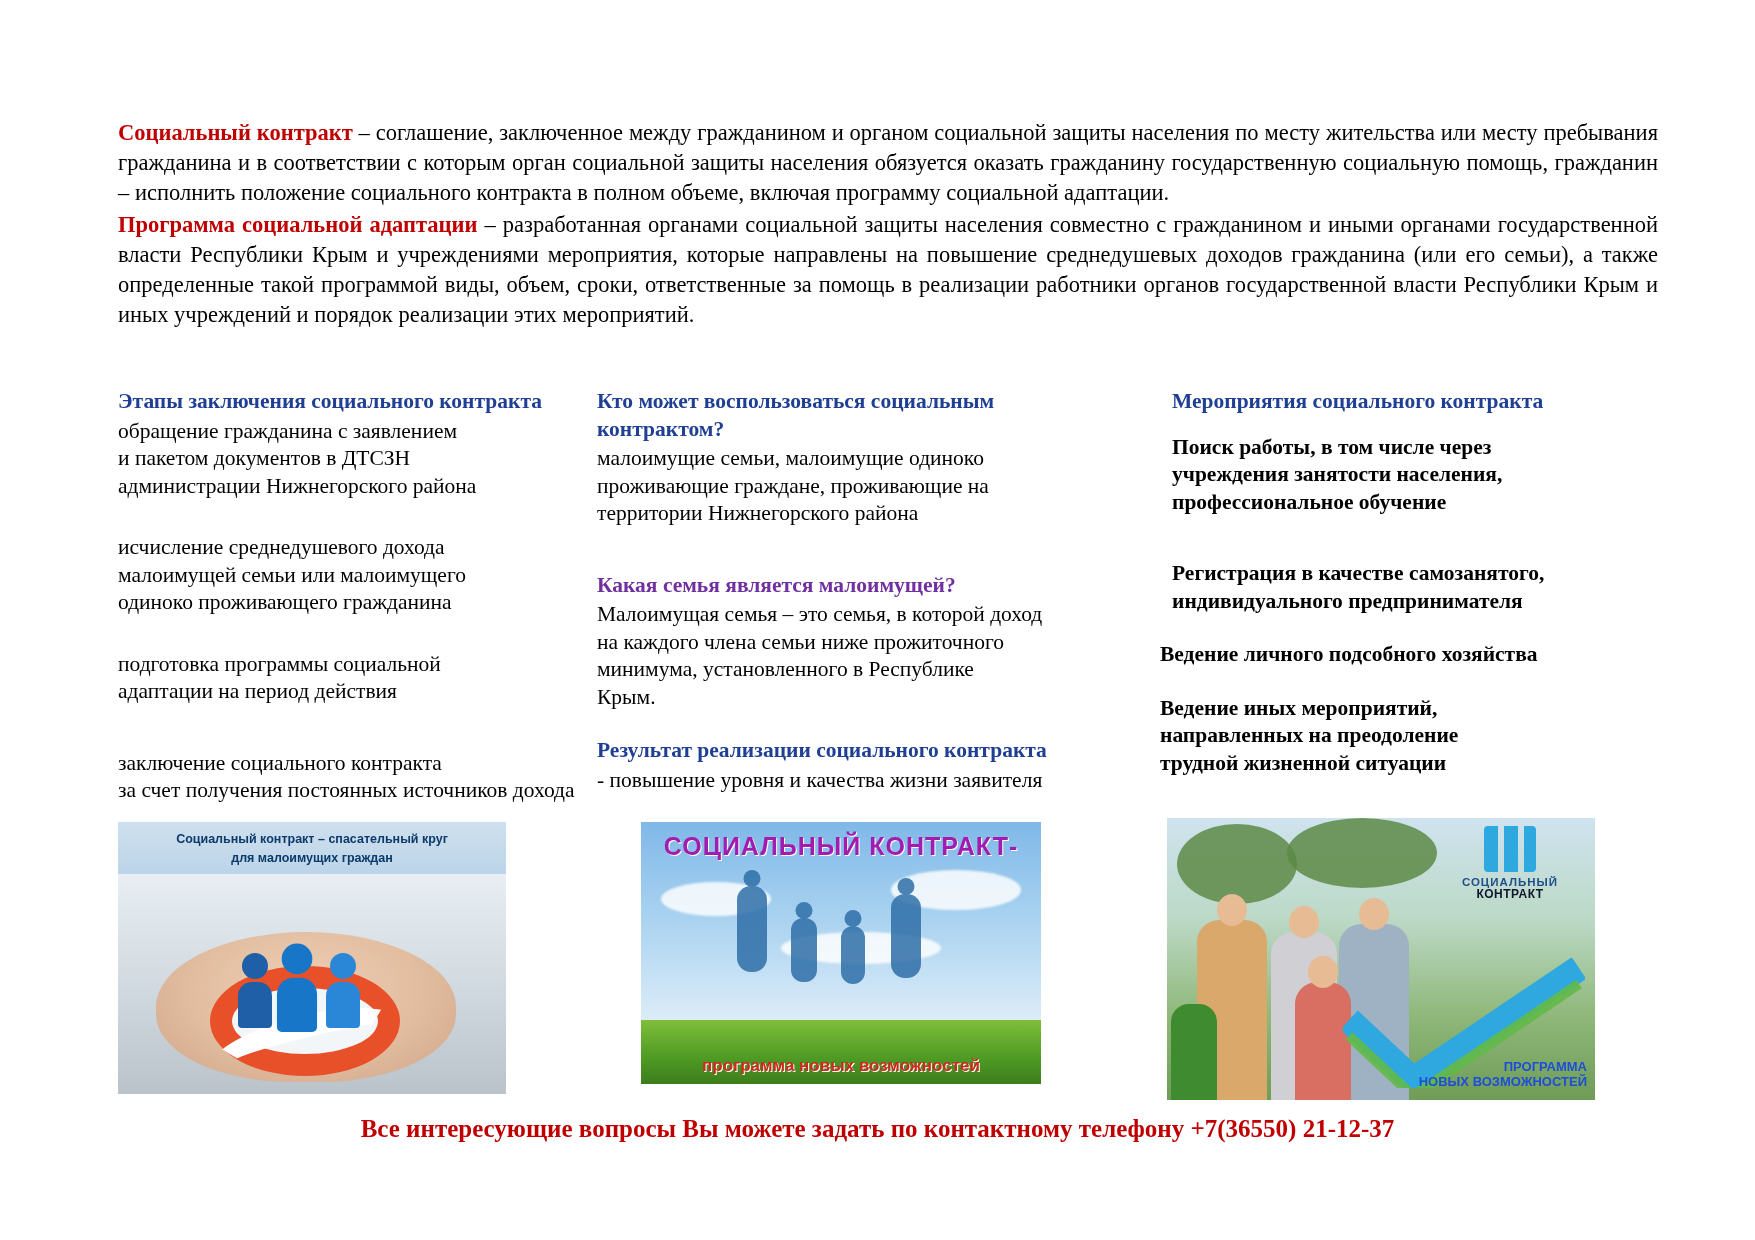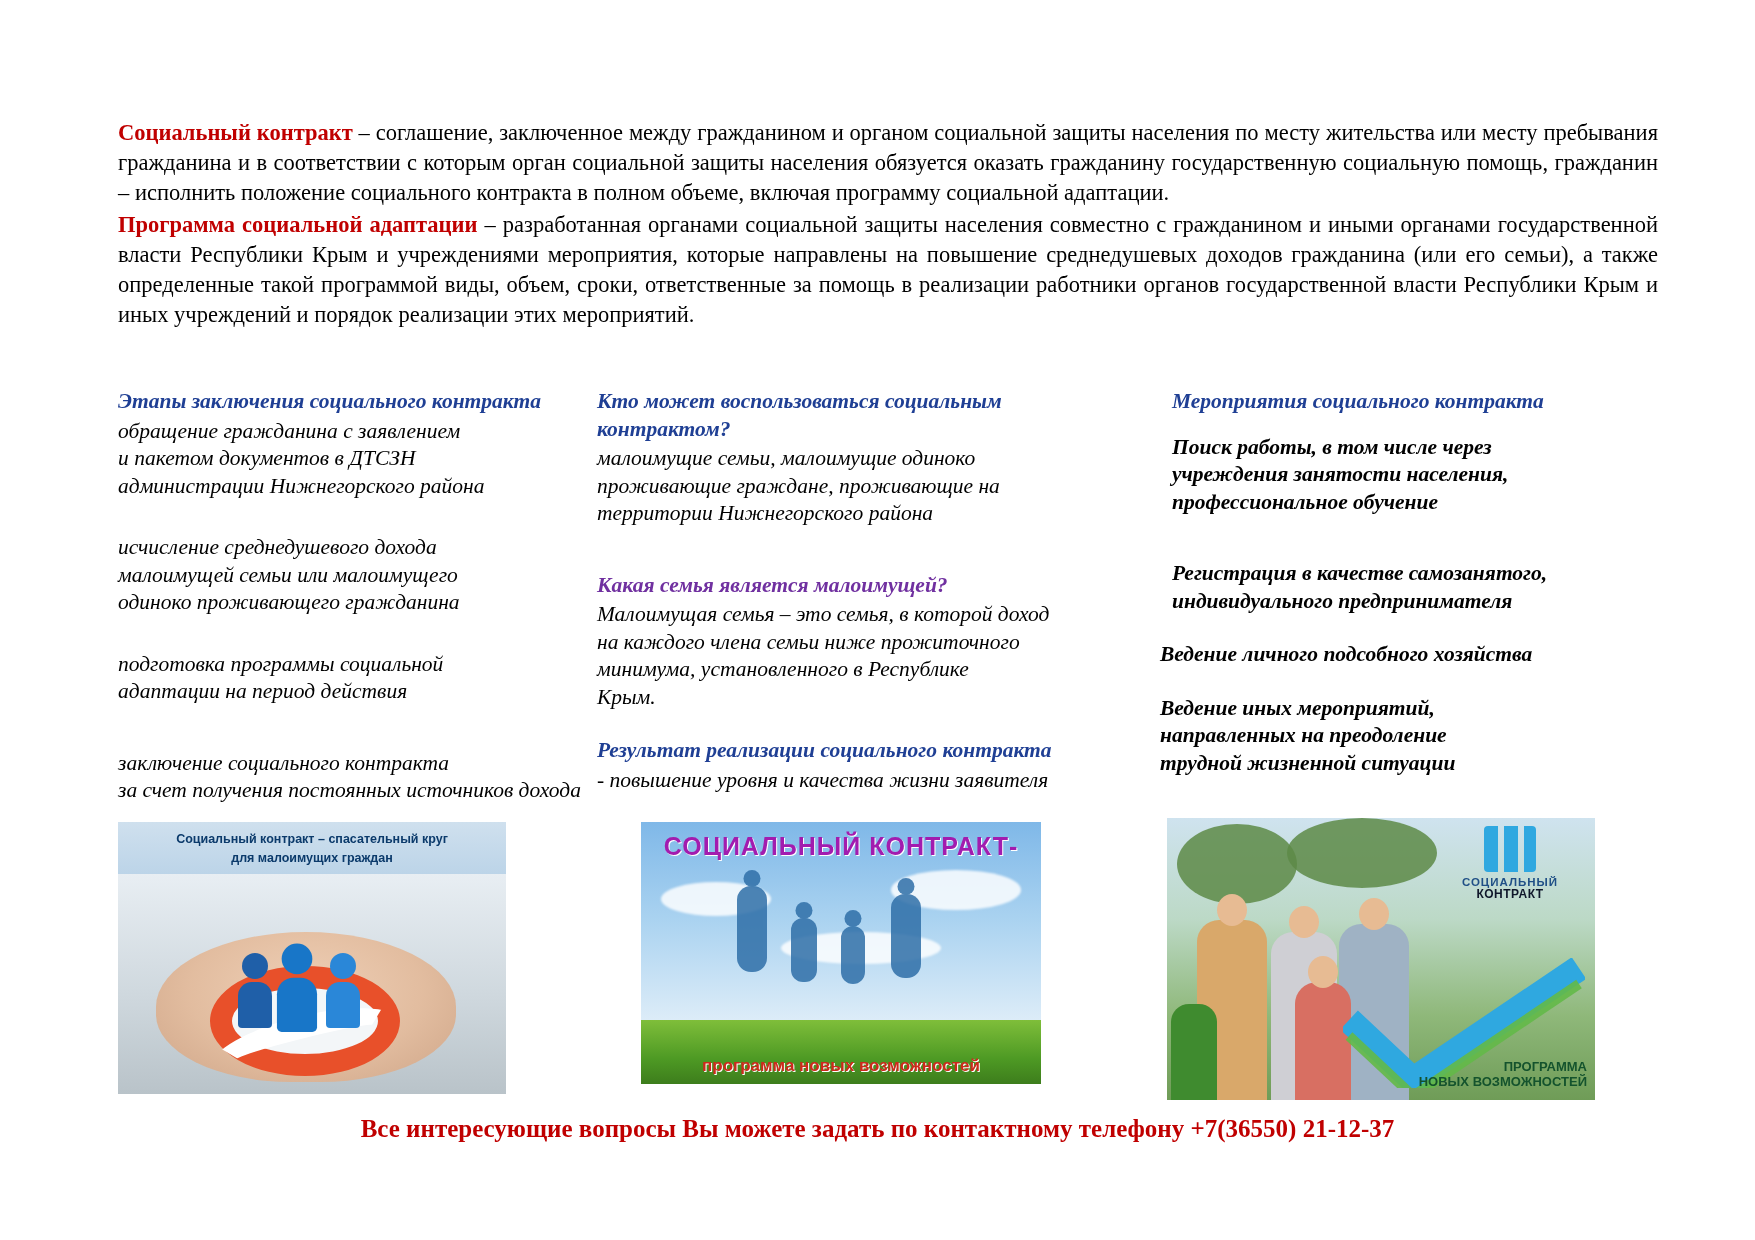--- a/index.html
+++ b/index.html
@@ -41,21 +41,20 @@
     font-weight: bold;
   }
 
   
   .columns {
     position: absolute;
     left: 0;
     top: 388px;
     width: 1755px;
     height: 430px;
-    font-style: italic;
   }
   .col {
     position: absolute;
     top: 0;
   }
   .col-1 { left: 118px;  width: 430px; }
   .col-2 { left: 585px;  width: 540px; }
   .col-3 { left: 1160px; width: 500px; }
 
   .col-head {
@@ -277,21 +276,21 @@
     width: 242px; height: 130px;
   }
   .p3-check svg { width: 100%; height: 100%; }
   .p3-bottom {
     position: absolute;
     right: 8px; bottom: 10px;
     text-align: right;
     font-family: "Liberation Sans", sans-serif;
     font-size: 13px;
     font-weight: bold;
-    color: #14532d;
+    color: #1d4ed8;
     line-height: 1.2;
   }
 
   
   .footer {
     position: absolute;
     left: 0;
     top: 1115px;
     width: 1755px;
     text-align: center;

